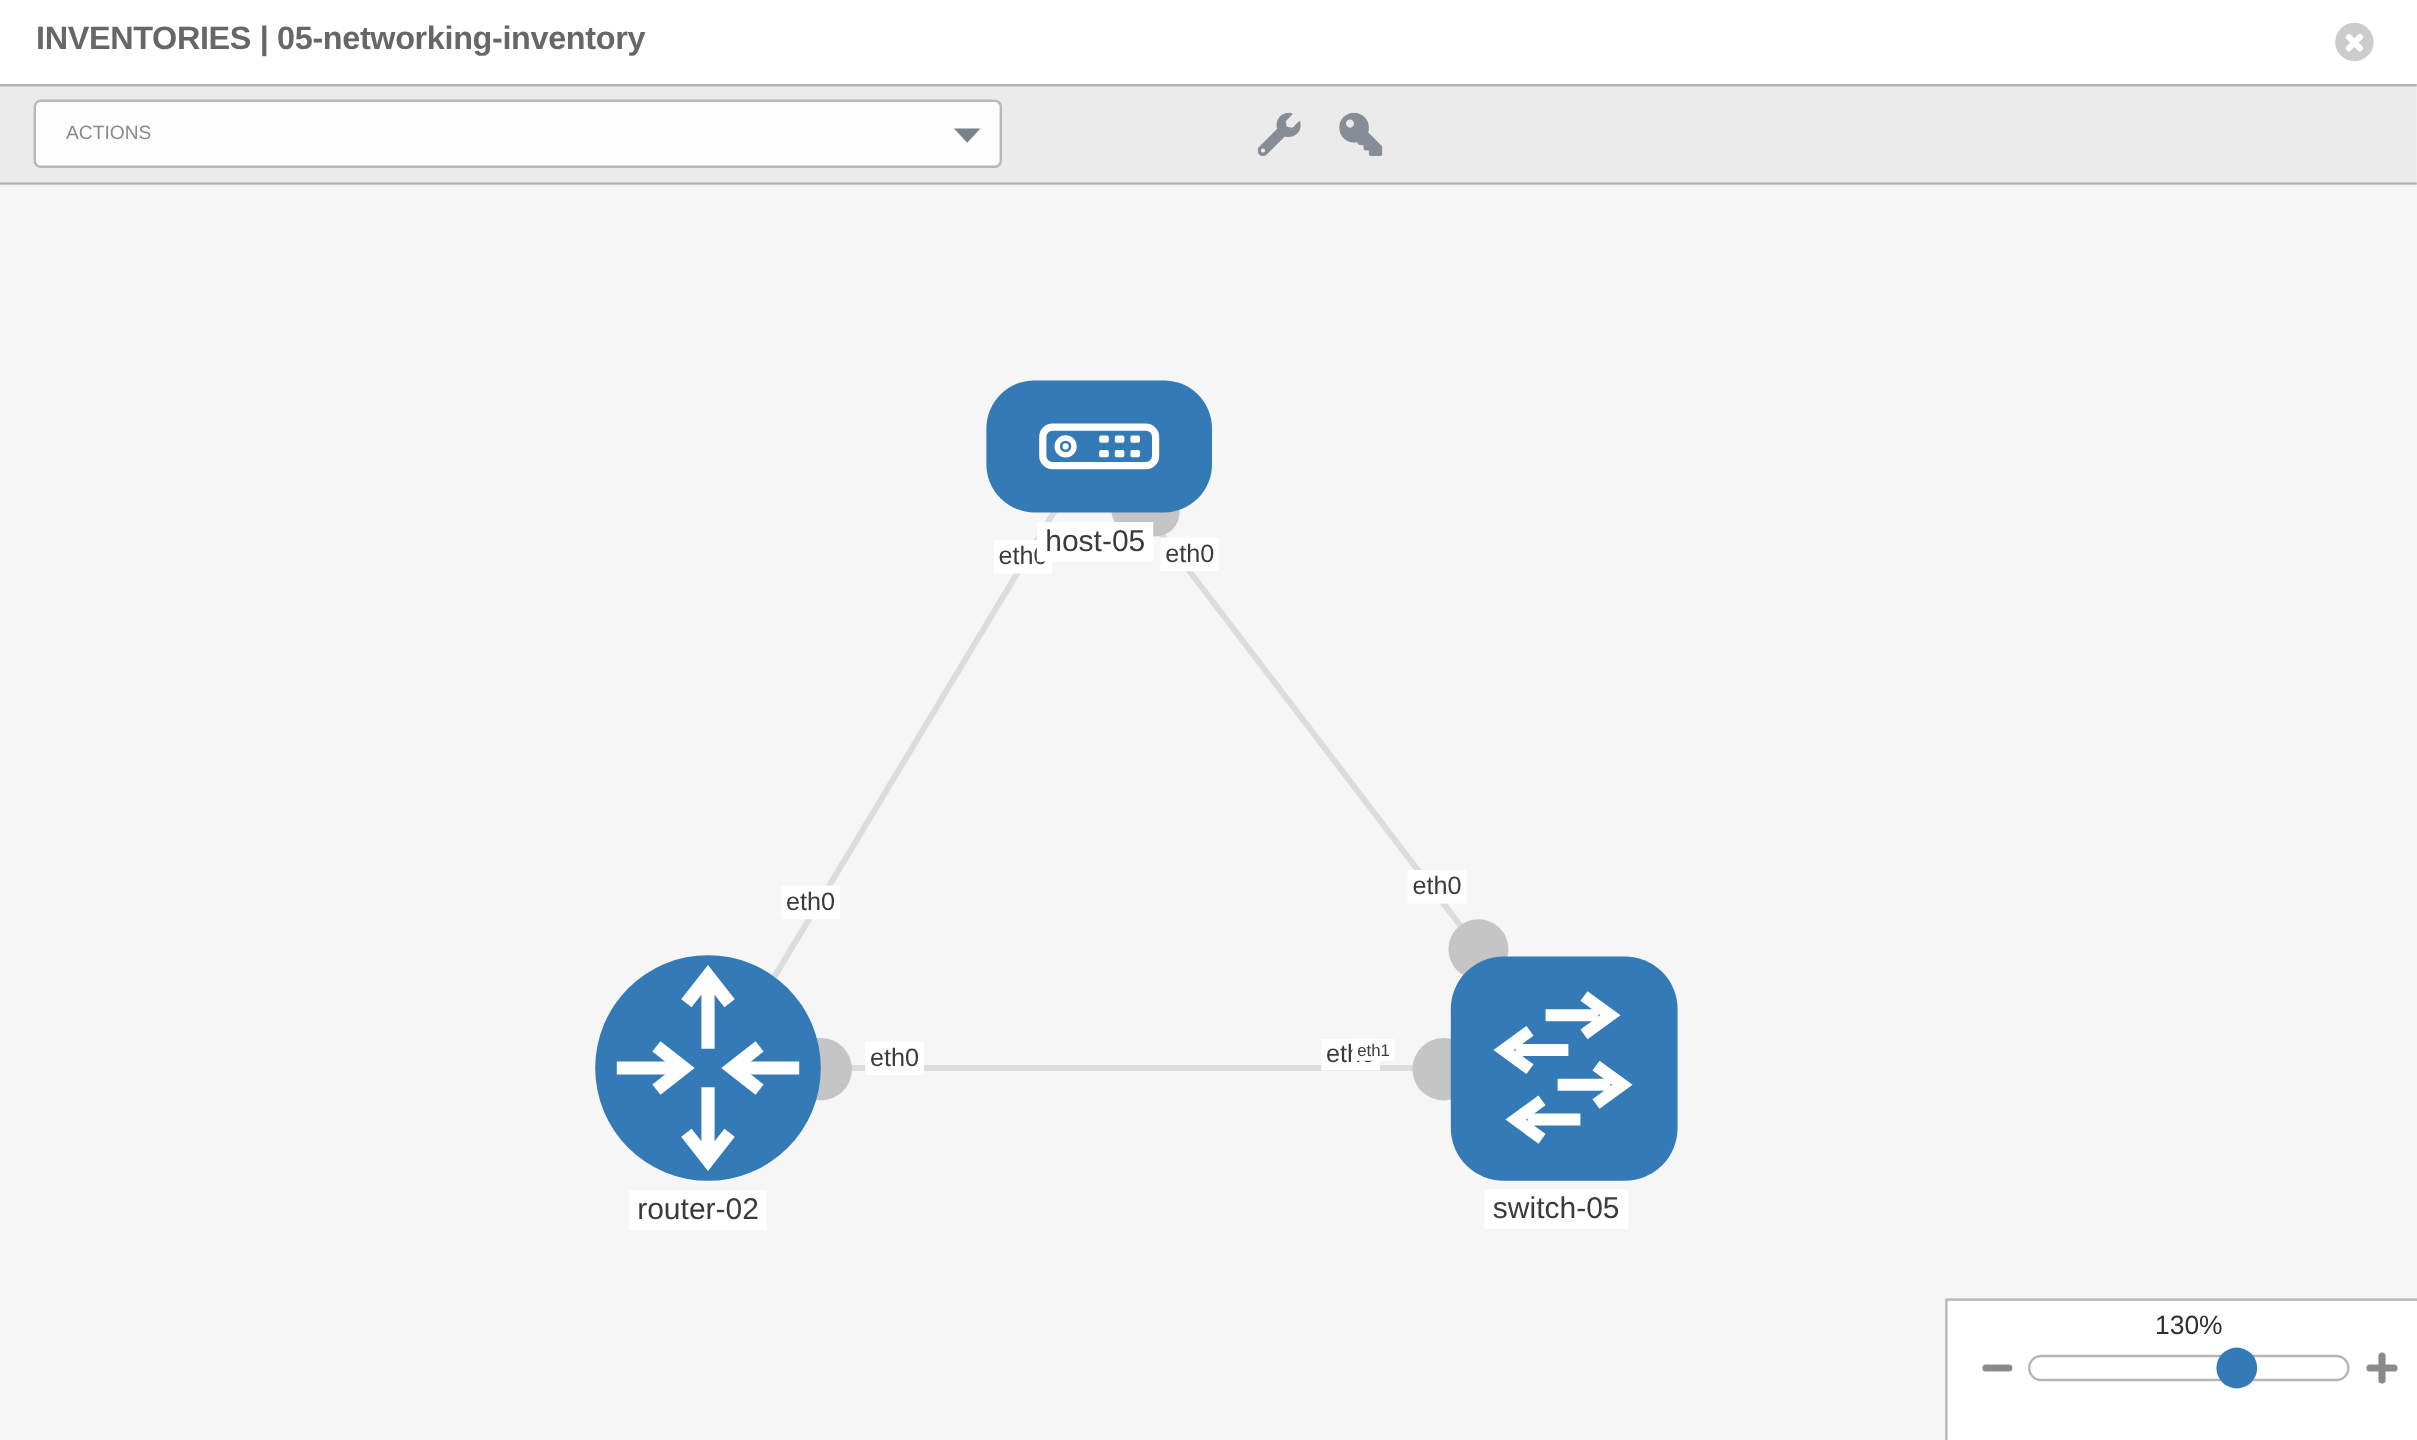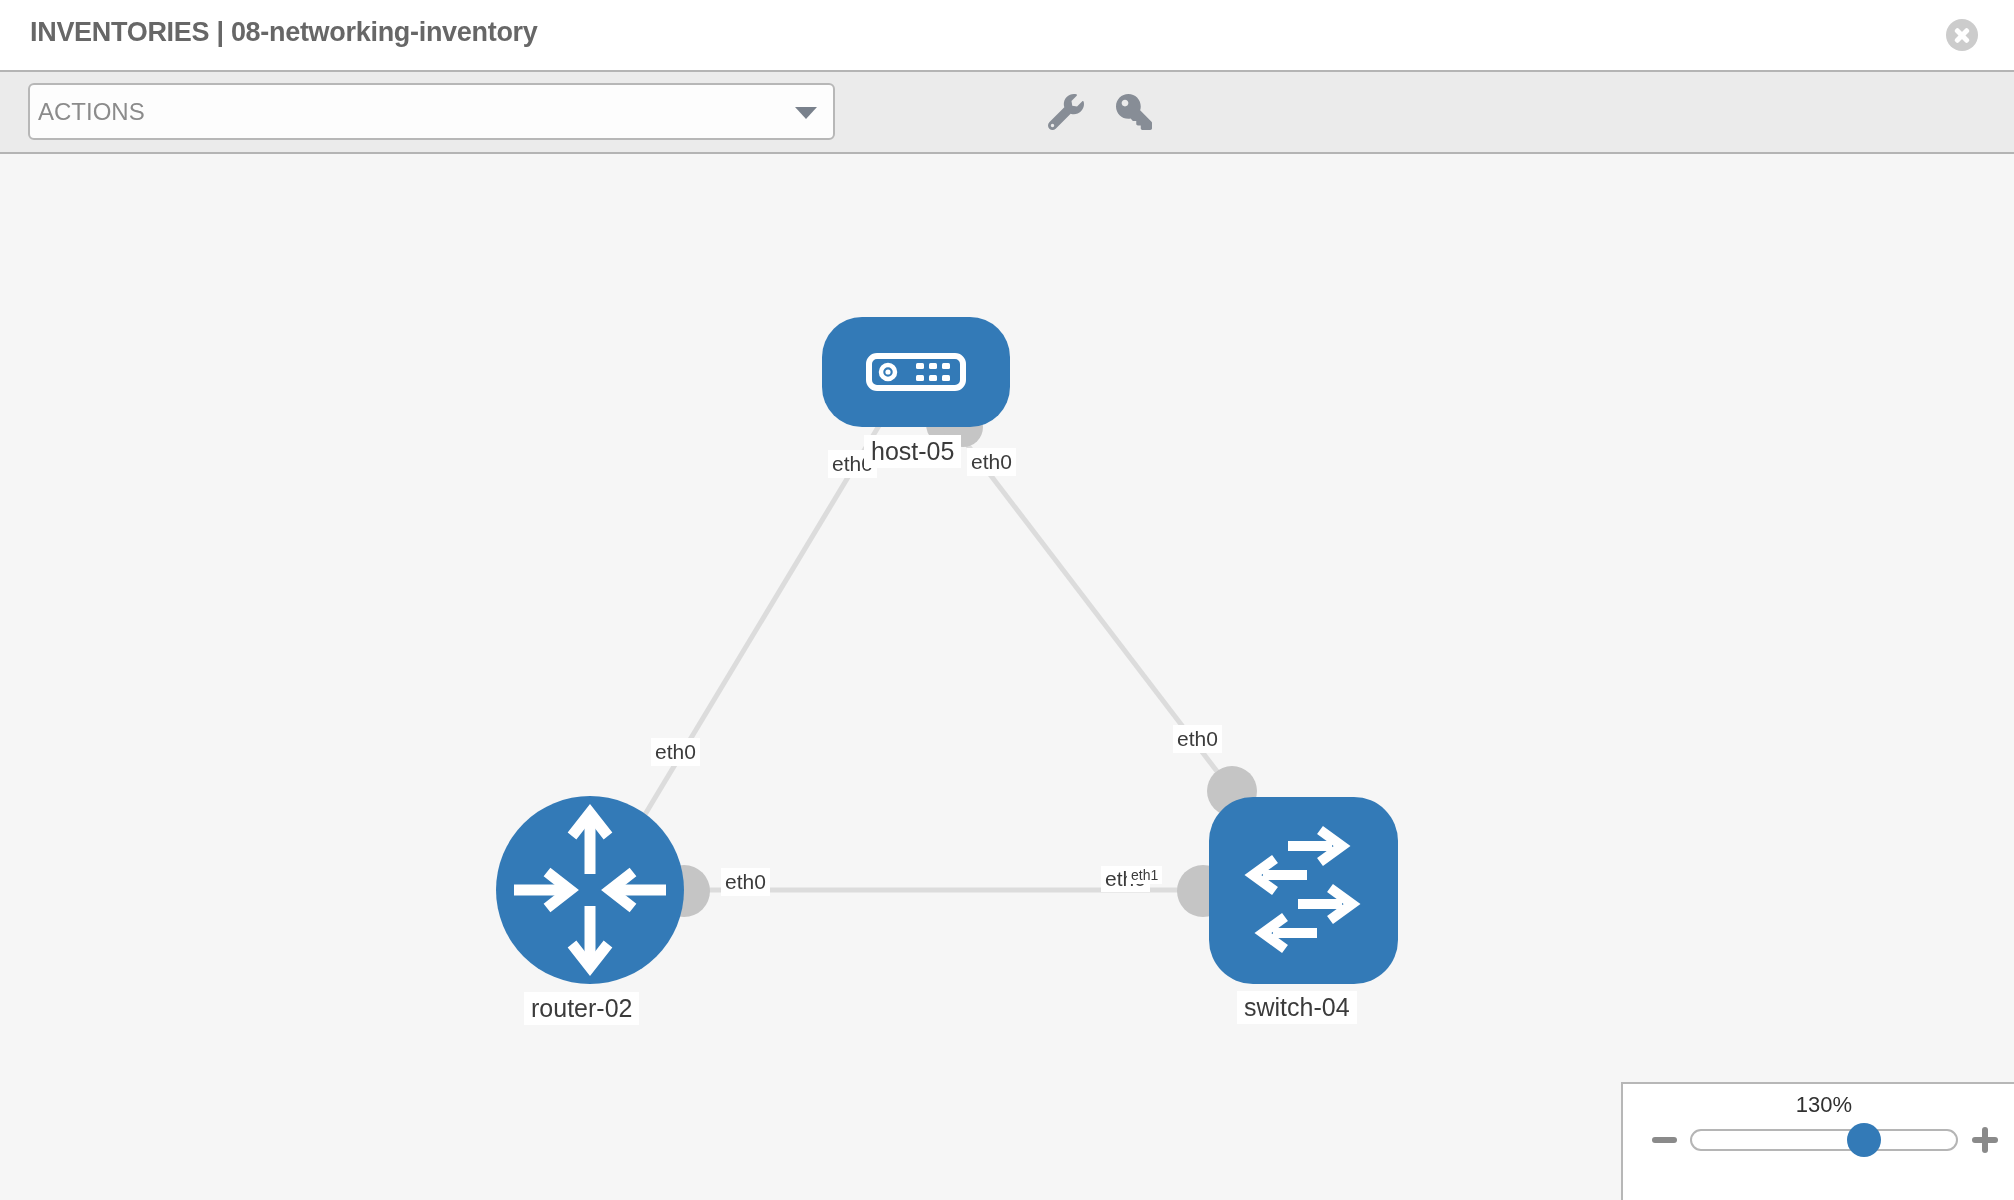--- a/index.html
+++ b/index.html
@@ -15,21 +15,21 @@
   .close-btn .xbar { position:absolute; left:7px; top:14px; width:18px; height:5px;
                      border-radius:2px; background:#fff; }
   .close-btn .xbar.a { transform:rotate(45deg); }
   .close-btn .xbar.b { transform:rotate(-45deg); }
 
   
   .toolbar { position:absolute; left:0; top:70px; width:2014px; height:84px;
              background:#ebebeb; border-top:2px solid #b4b4b4; border-bottom:2px solid #b4b4b4; }
   .select-box { position:absolute; top:11px; height:57px; background:#fdfdfd;
                 border:2px solid #b7b7b7; border-radius:6px; display:flex; align-items:center;
-                padding:0 8px; font-size:24px; cursor:pointer; }
+                padding:0 25px; font-size:16px; cursor:pointer; }
   .actions-box { left:28px; width:807px; color:#8b8b8b; }
   .search-box { left:1182px; width:794px; color:#9c9c9c; }
   .chevron { position:absolute; right:16px; top:50%; margin-top:-5px; width:0; height:0;
              border-left:11px solid transparent; border-right:11px solid transparent;
              border-top:12px solid #79818c; }
   .tool-btn { position:absolute; top:16px; width:48px; height:48px; display:flex;
               align-items:center; justify-content:center; cursor:pointer; }
   .tool-btn svg { width:36px; height:36px; fill:#878d96; }
   .tool-wrench { left:1042px; }
   .tool-key { left:1110px; }
@@ -61,21 +61,21 @@
   .zoom-plus { position:absolute; left:349px; top:43px; width:26px; height:26px; cursor:pointer; }
   .zoom-plus .h { position:absolute; left:0; top:10px; width:26px; height:6px;
                   background:#8a8a8a; border-radius:3px; }
   .zoom-plus .v { position:absolute; left:10px; top:0; width:6px; height:26px;
                   background:#8a8a8a; border-radius:3px; }
 </style>
 </head>
 <body>
 
 <div class="header">
-  <div class="page-title">INVENTORIES | 08-networking-inventory</div>
+  <div class="page-title">INVENTORIES | 05-networking-inventory</div>
   <div class="close-btn">
     <span class="xbar a"></span>
     <span class="xbar b"></span>
   </div>
 </div>
 
 <div class="toolbar">
   <div class="select-box actions-box">
     <span>ACTIONS</span>
     <span class="chevron"></span>
@@ -156,21 +156,21 @@
   <div class="if-label" style="left:651px; top:584px;">eth0</div>
   <div class="if-label" style="left:1173px; top:571px;">eth0</div>
 
   <div class="if-label" style="left:721px; top:714px;">eth0</div>
   <div class="if-overlap" style="left:1101px; top:712px;">
     <span class="back">eth0</span>
     <span class="front">eth1</span>
   </div>
 
   <div class="node-label" style="left:524px; top:838px;">router-02</div>
-  <div class="node-label" style="left:1237px; top:837px;">switch-04</div>
+  <div class="node-label" style="left:1237px; top:837px;">switch-05</div>
 
   <div class="zoom-panel" style="left:1621px; top:928px;">
     <div class="zoom-value">130%</div>
     <div class="zoom-minus"></div>
     <div class="zoom-track">
       <div class="zoom-thumb"></div>
     </div>
     <div class="zoom-plus">
       <span class="h"></span>
       <span class="v"></span>

